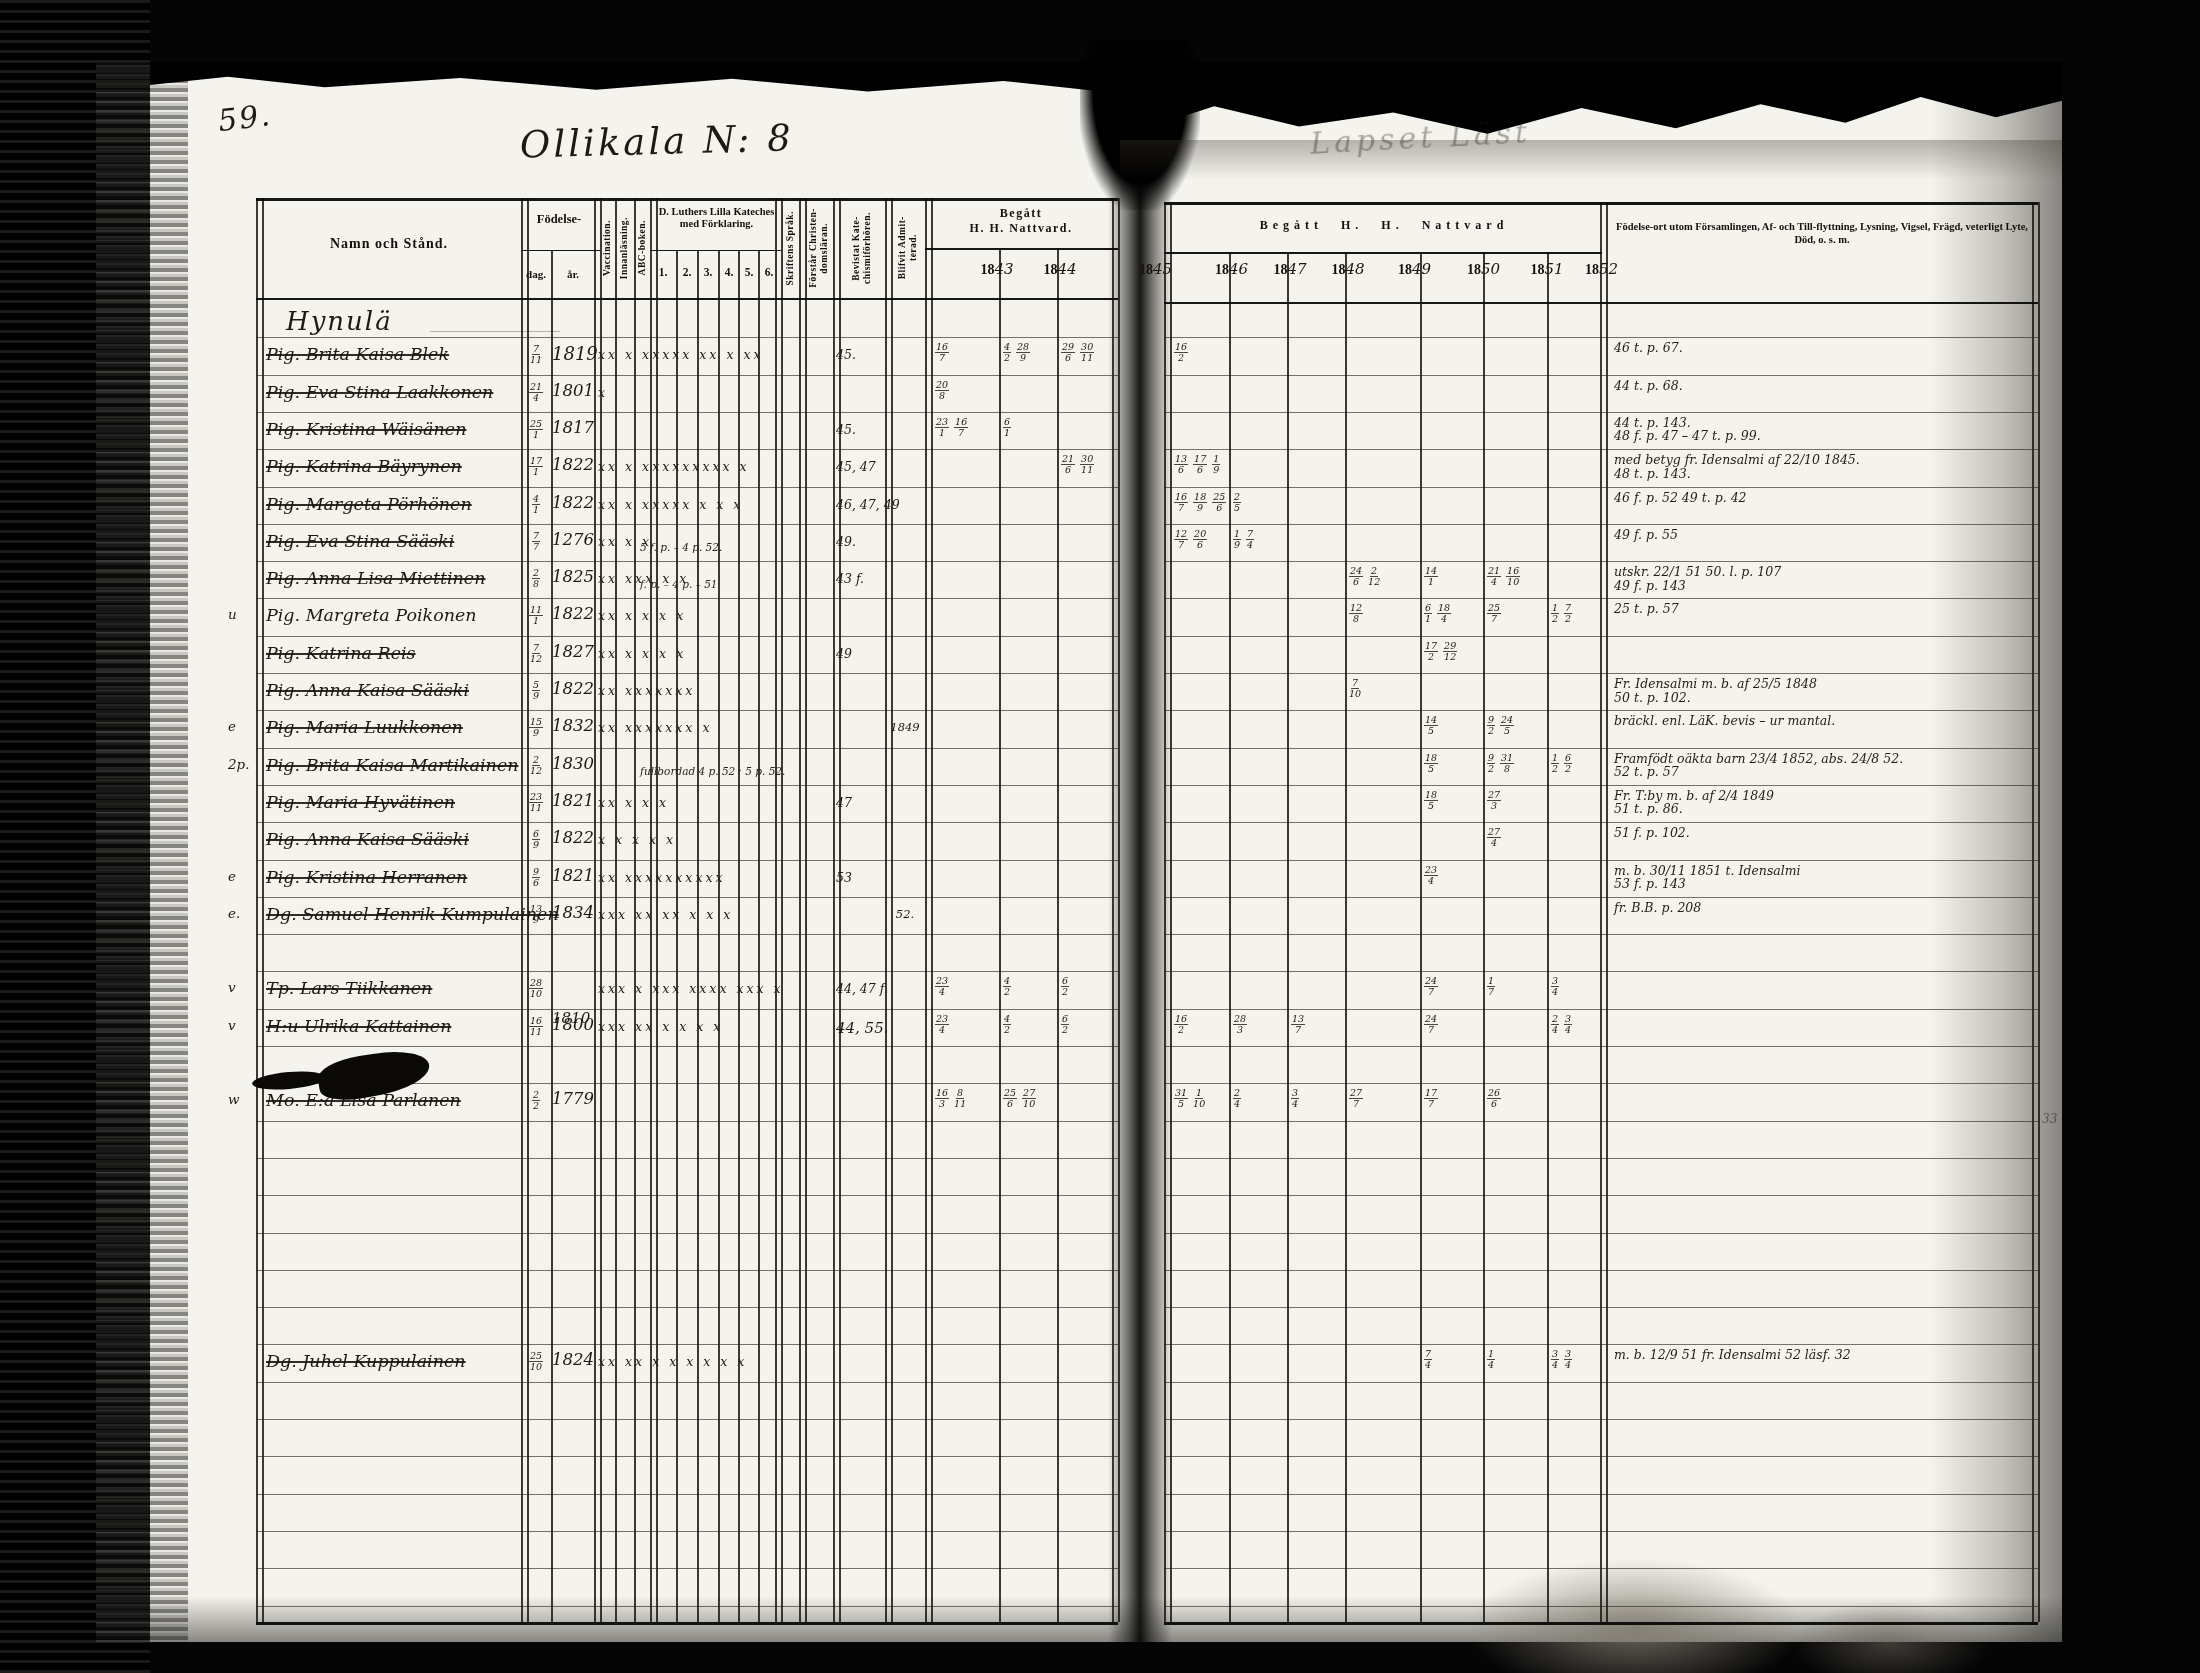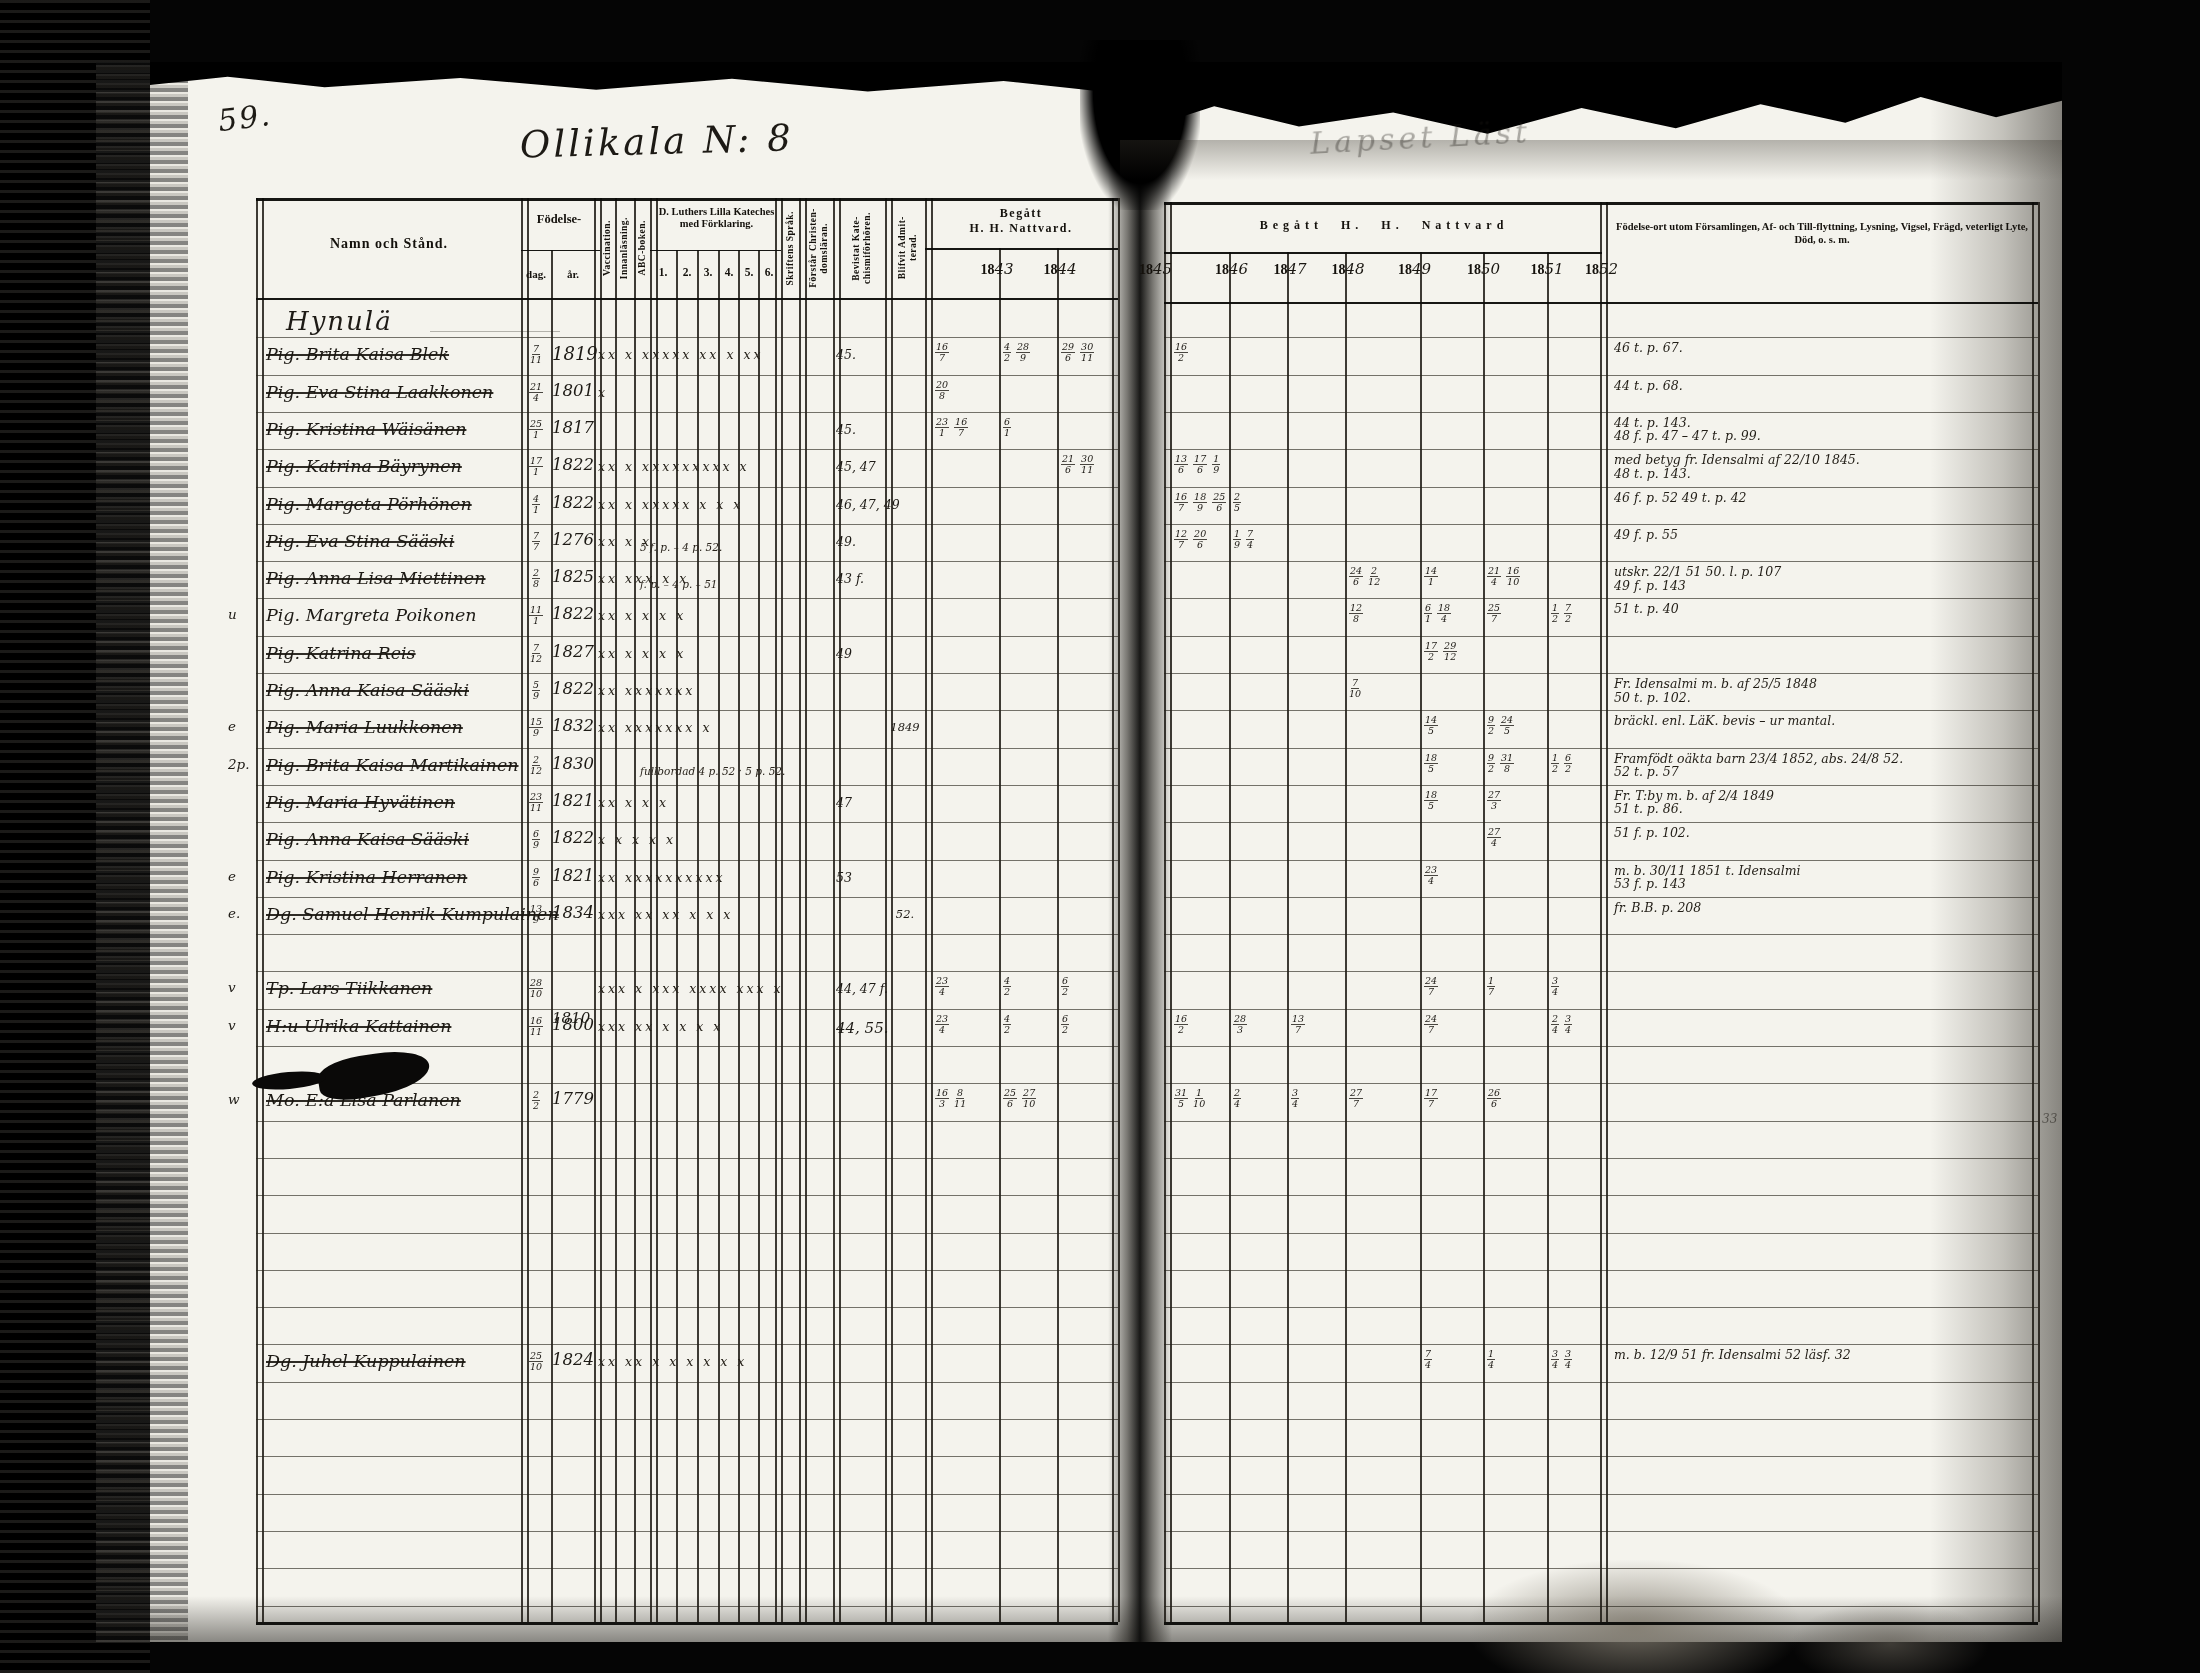--- a/index.html
+++ b/index.html
@@ -695,21 +695,21 @@
       <div class="comm-cell abs" style="left: 1551px; top: 603.4px;">
         <span class="fr">
           <i>1</i>
           <i>2</i>
         </span>
         <span class="fr">
           <i>7</i>
           <i>2</i>
         </span>
       </div>
-      <div class="hand notecell abs" style="left: 1614px; top: 602.4px;">51 t. p. 40</div>
+      <div class="hand notecell abs" style="left: 1614px; top: 602.4px;">25 t. p. 57</div>
       <div class="comm-cell abs" style="left: 1424px; top: 640.7px;">
         <span class="fr">
           <i>17</i>
           <i>2</i>
         </span>
         <span class="fr">
           <i>29</i>
           <i>12</i>
         </span>
       </div>

